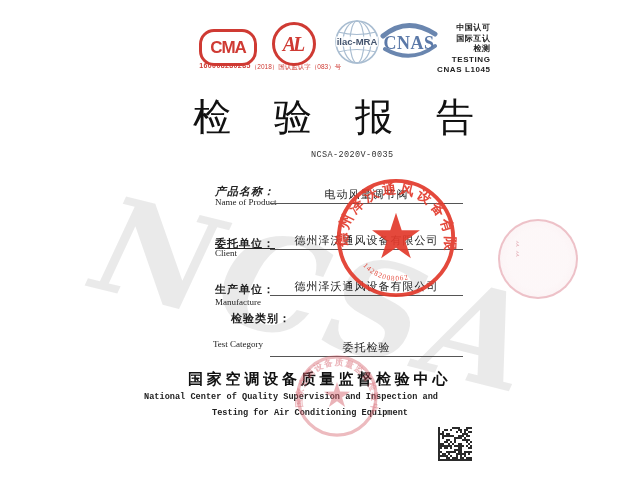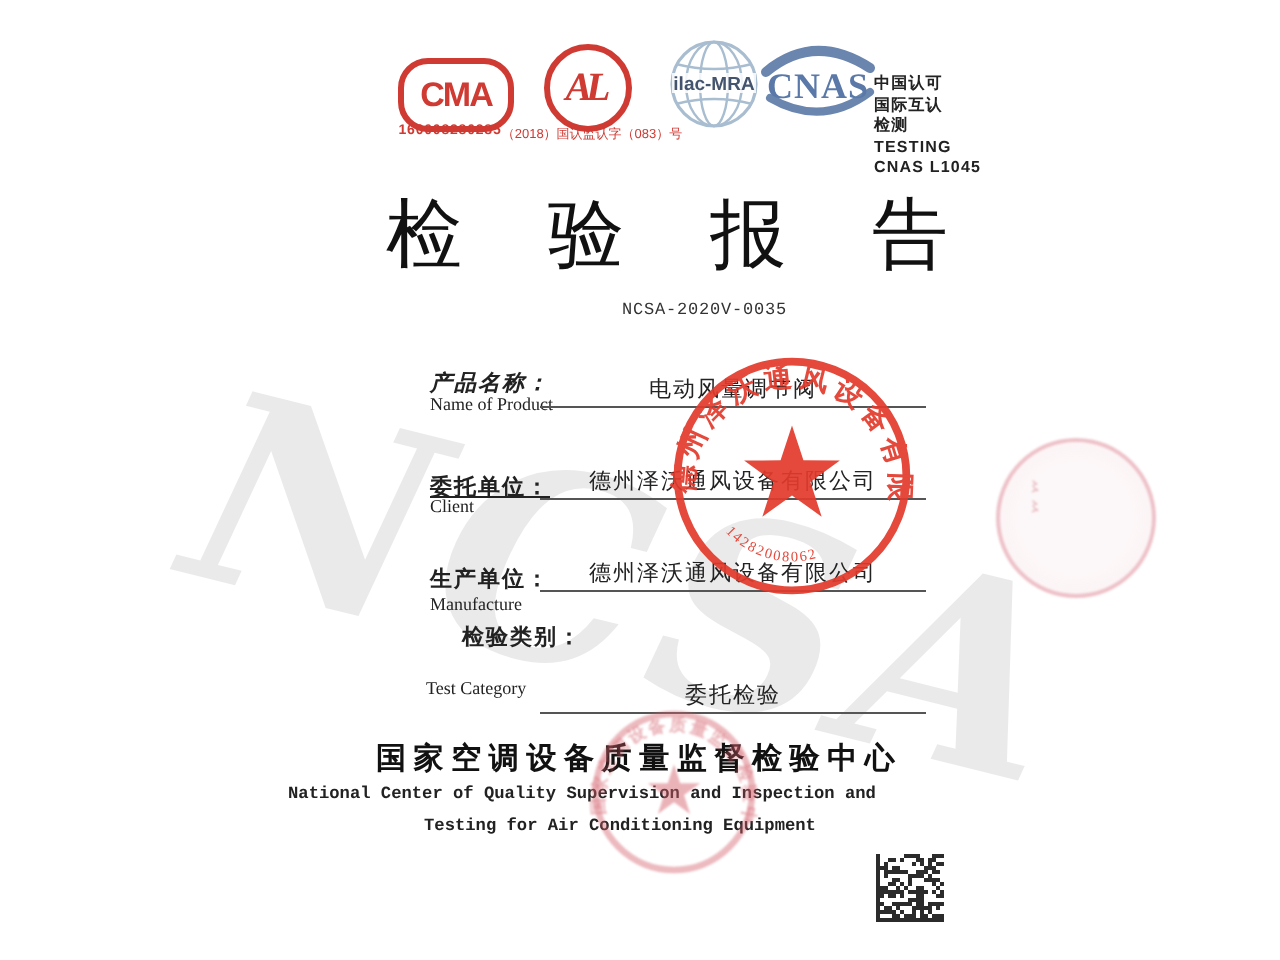--- a/index.html
+++ b/index.html
@@ -23,22 +23,22 @@
   .cma-num{left:188px;top:62px;width:74px;text-align:center;font-size:7px;color:#cf3a33;
     font-family:"Liberation Sans",sans-serif;font-weight:bold;letter-spacing:0.4px;}
   .cal-circle{left:272px;top:22px;width:38px;height:38px;border:3px solid #cf3a33;border-radius:50%;
     display:flex;align-items:center;justify-content:center;}
   .cal-text{font-family:"Liberation Serif",serif;font-weight:bold;font-style:italic;font-size:20px;
     color:#cf3a33;letter-spacing:-3px;padding-right:3px;}
   .cal-caption{left:248px;top:63px;width:96px;text-align:center;font-size:6.5px;color:#cf3a33;
     font-family:"Liberation Sans",sans-serif;white-space:nowrap;}
   .ilac-svg{left:334px;top:19px;}
   .cnas-svg{left:379px;top:22px;}
-  .accred{left:437px;top:37px;font-family:"Liberation Sans",sans-serif;font-weight:bold;
-    font-size:8px;line-height:10.6px;color:#222;letter-spacing:0.6px;}
+  .accred{left:437px;top:23px;font-family:"Liberation Sans",sans-serif;font-weight:bold;
+    font-size:8px;line-height:10.6px;color:#222;letter-spacing:0.6px;text-align:right;}
 
   
   .title-cn{left:193px;top:92px;font-family:"Liberation Sans",sans-serif;font-weight:normal;
     font-size:38px;letter-spacing:43px;white-space:nowrap;color:#111;}
   .title-en{left:279px;top:130px;font-family:"Liberation Mono",monospace;font-weight:bold;
     font-size:20px;word-spacing:6px;letter-spacing:0.5px;color:#222;white-space:nowrap;}
   .report-no{left:311px;top:150px;font-family:"Liberation Mono",monospace;
     font-size:8.5px;letter-spacing:0.4px;color:#333;}
 
   

